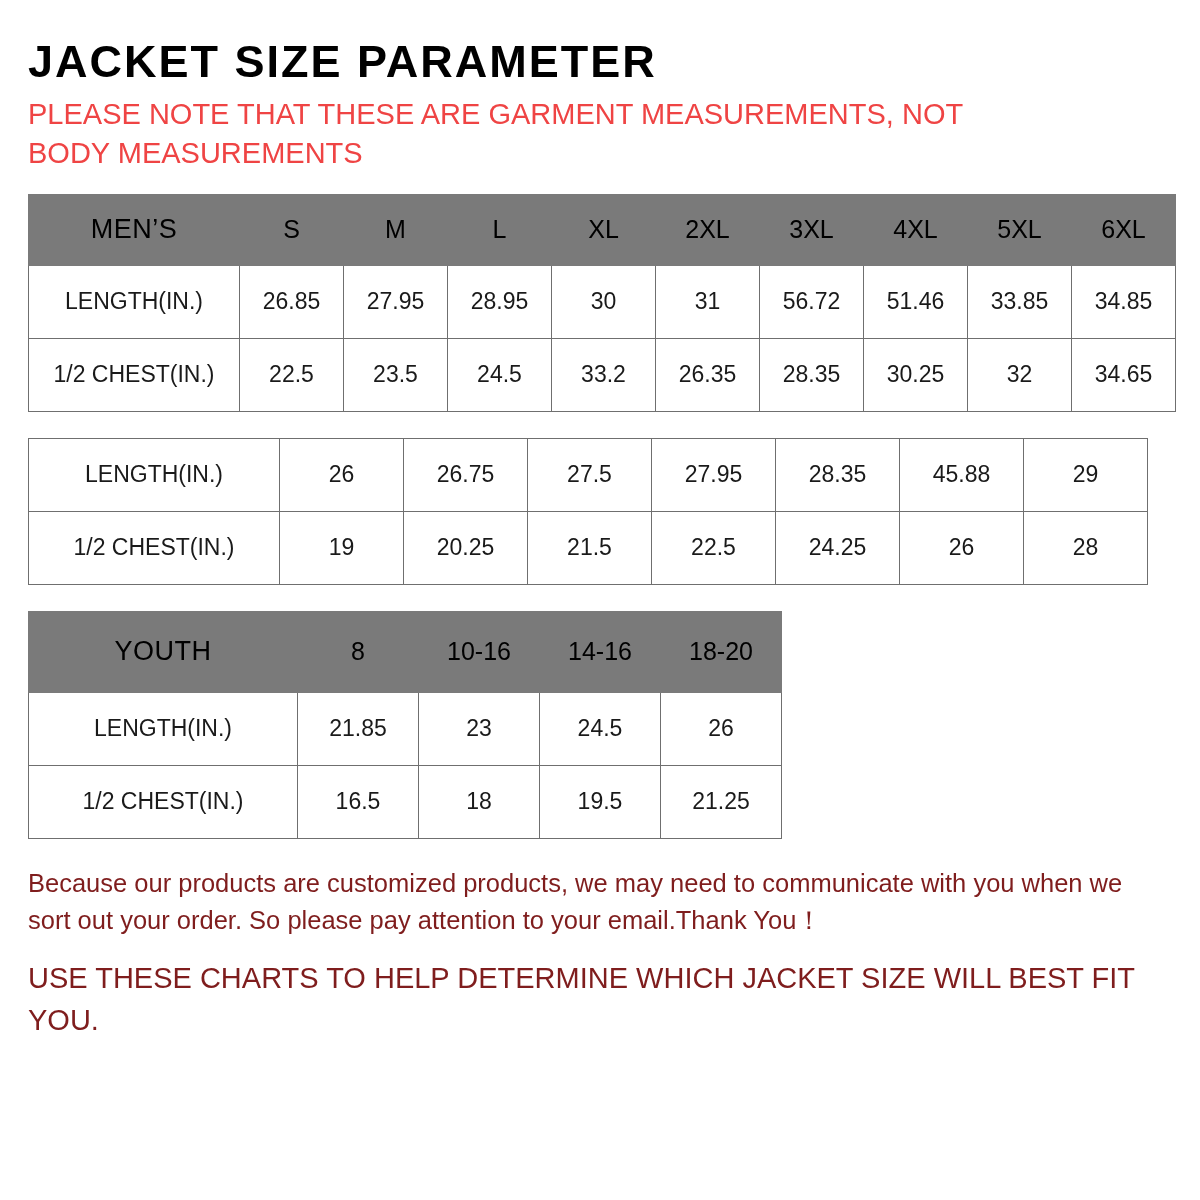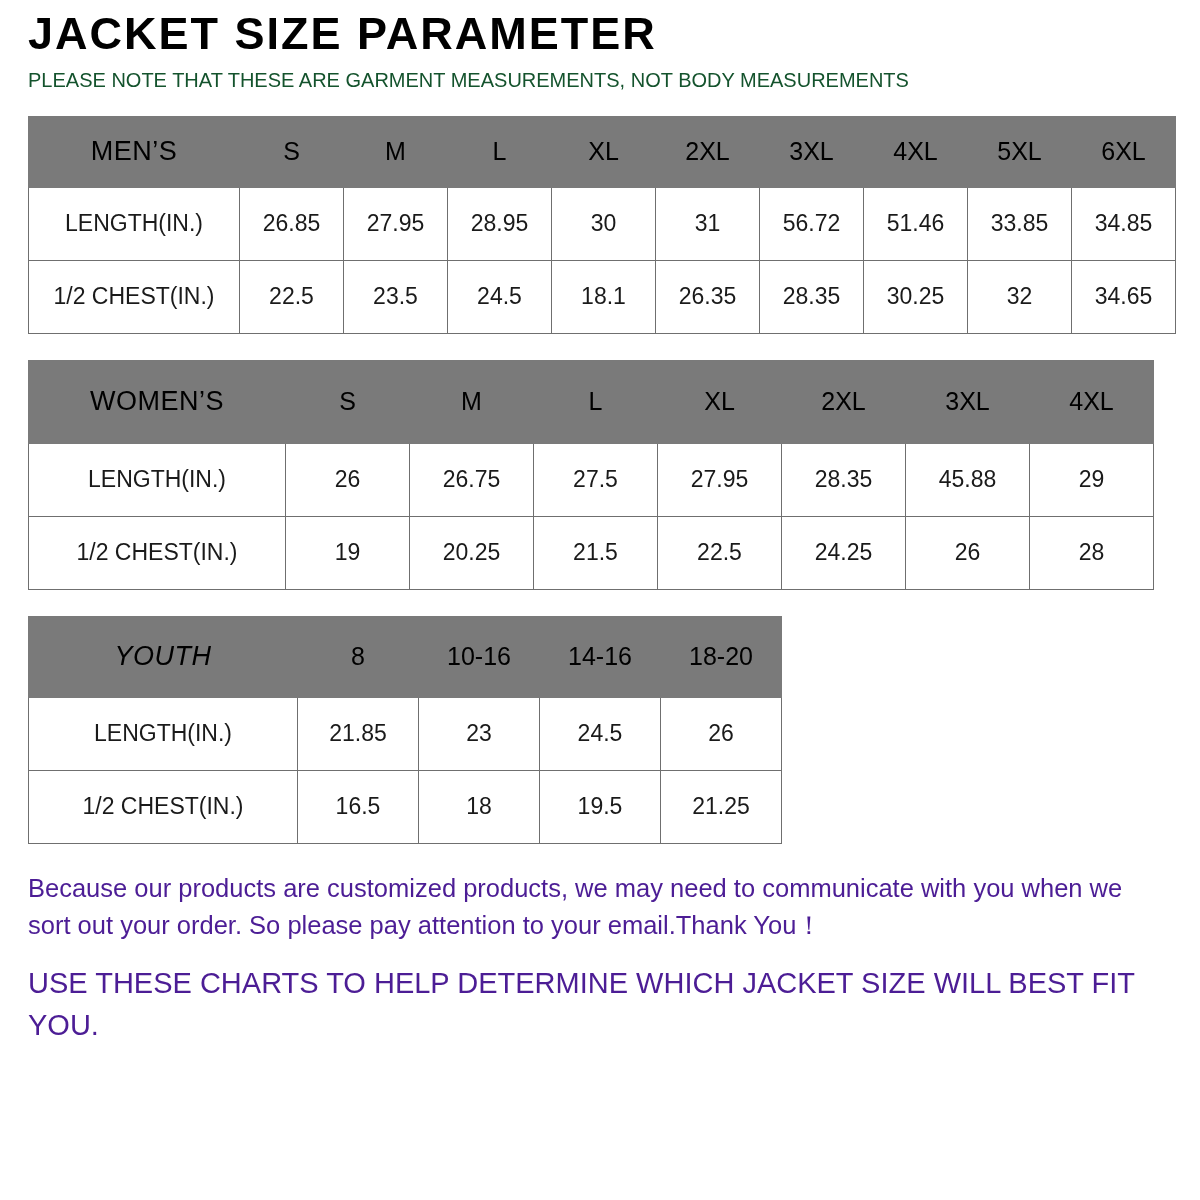--- a/index.html
+++ b/index.html
@@ -12,33 +12,33 @@
     height: 1200px;
     font-family: "Liberation Sans", sans-serif;
     color: #000000;
     overflow: hidden;
   }
   .page {
     position: relative;
     width: 1200px;
     height: 1200px;
     box-sizing: border-box;
-    padding: 10px 28px 0 28px;
+    padding: 38px 28px 0 28px;
   }
   .title {
     font-size: 45px;
     font-weight: bold;
     letter-spacing: 2px;
     line-height: 1.05;
     margin: 0 0 10px 0;
     color: #000;
   }
   .note {
-    color: #14532d;
-    font-size: 20px;
+    color: #ef4444;
+    font-size: 29px;
     line-height: 1.32;
     margin: 0 0 22px 0;
     max-width: 960px;
   }
   table.size-table {
     border-collapse: collapse;
     table-layout: fixed;
     margin: 0 0 26px 0;
   }
   table.size-table td {
@@ -82,29 +82,29 @@
   .women tr.head td.corner { font-size: 29px; }
   .women tr.head td { font-size: 28px; }
   .women td { font-size: 25px; }
 
   
   .youth { width: 748px; }
   .youth td.corner { width: 268px; }
   .youth td.c { width: 120px; }
   .youth tr.head td { height: 80px; }
   .youth td { height: 82px; }
-  .youth tr.head td.corner { font-size: 29px; font-style: italic; }
+  .youth tr.head td.corner { font-size: 29px; }
   .youth tr.head td { font-size: 28px; }
   .youth td { font-size: 25px; }
 
   .footer {
     margin-top: 14px;
   }
   .footer p {
-    color: #4c1d95;
+    color: #7f1d1d;
     margin: 0 0 18px 0;
     line-height: 1.45;
   }
   .footer .p1 { font-size: 25.5px; max-width: 1130px; }
   .footer .p2 { font-size: 29px; }
 </style>
 </head>
 <body>
 
 <div class="page">
@@ -136,42 +136,32 @@
       <td class="c">56.72</td>
       <td class="c">51.46</td>
       <td class="c">33.85</td>
       <td class="c">34.85</td>
     </tr>
     <tr>
       <td class="rowlabel">1/2 CHEST(IN.)</td>
       <td class="c">22.5</td>
       <td class="c">23.5</td>
       <td class="c">24.5</td>
-      <td class="c">18.1</td>
+      <td class="c">33.2</td>
       <td class="c">26.35</td>
       <td class="c">28.35</td>
       <td class="c">30.25</td>
       <td class="c">32</td>
       <td class="c">34.65</td>
     </tr>
   </tbody>
     </table>
 
   <table class="size-table women">
     <tbody>
-        <tr class="head">
-      <td class="corner">WOMEN’S</td>
-      <td class="c">S</td>
-      <td class="c">M</td>
-      <td class="c">L</td>
-      <td class="c">XL</td>
-      <td class="c">2XL</td>
-      <td class="c">3XL</td>
-      <td class="c">4XL</td>
-    </tr>
     <tr>
       <td class="rowlabel">LENGTH(IN.)</td>
       <td class="c">26</td>
       <td class="c">26.75</td>
       <td class="c">27.5</td>
       <td class="c">27.95</td>
       <td class="c">28.35</td>
       <td class="c">45.88</td>
       <td class="c">29</td>
     </tr>

